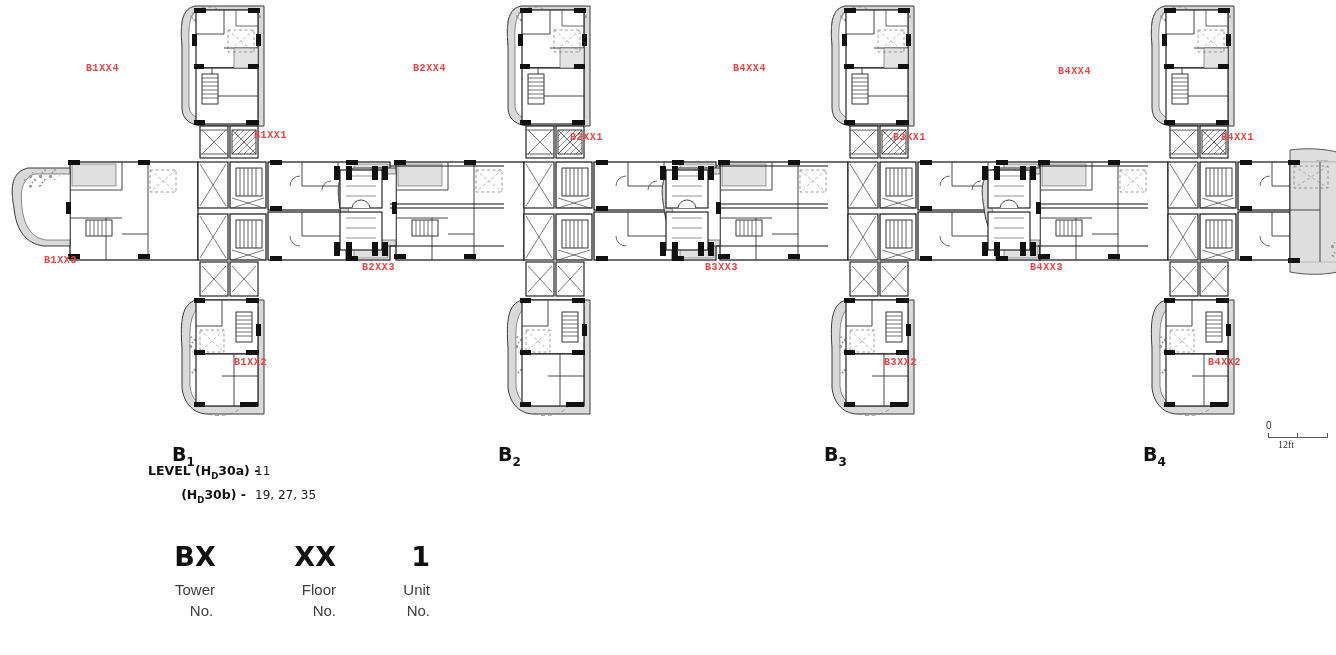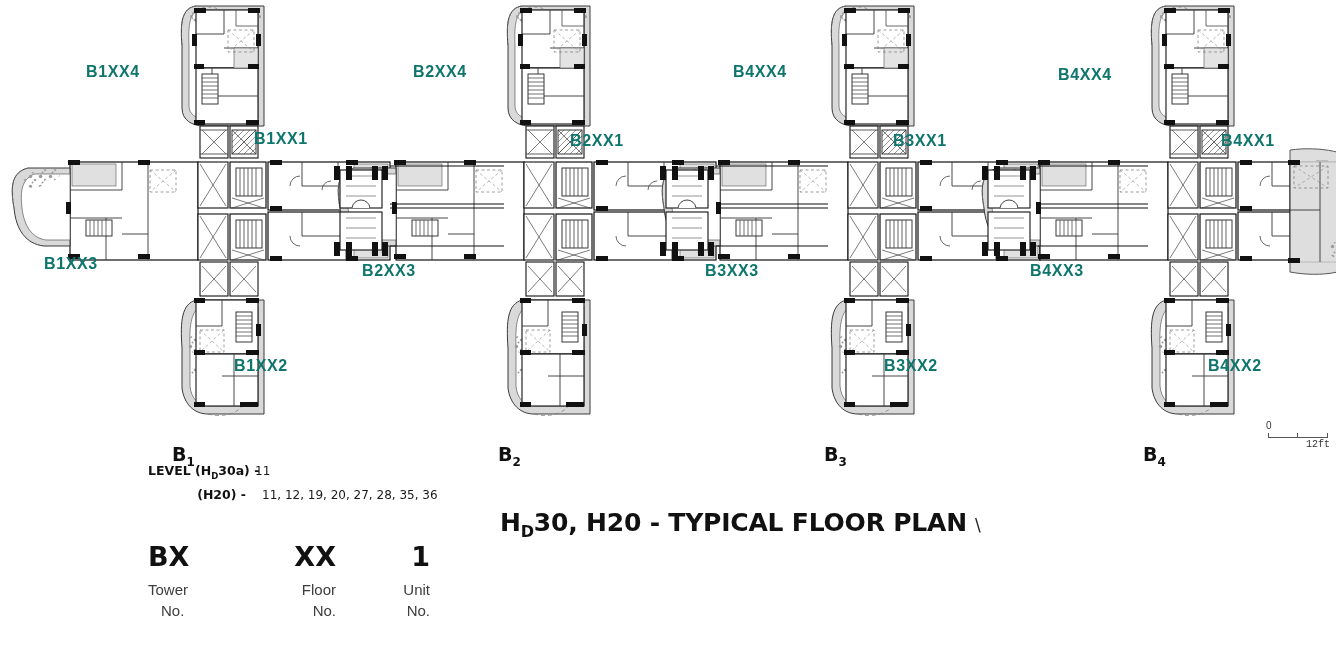--- a/index.html
+++ b/index.html
@@ -12,25 +12,25 @@
     overflow:hidden;
   }
   #sheet{position:absolute;inset:0;}
 
   
   .plan-svg{position:absolute;left:0;top:0;width:1336px;height:440px;}
 
   
   .unit-label{
     position:absolute;
-    font-family:Liberation Sans, sans-serif;
-    font-size:16px;
+    font-family:Liberation Mono, monospace;
+    font-size:10px;
     font-weight:700;
     letter-spacing:.6px;
-    color:#0f766e;
+    color:#ef4444;
     white-space:nowrap;
   }
   .tower-label{
     position:absolute;
     font-family:"DejaVu Sans", sans-serif;
     font-size:19px;
     font-weight:700;
     color:#111;
     white-space:nowrap;
   }
@@ -58,21 +58,21 @@
   .r3 .legend-vals{margin-left:16px;}
 
   
   #key-block{position:absolute;left:148px;top:543px;}
   #key-title{
     font-family:"Liberation Sans", sans-serif;
     font-size:15px;font-weight:400;color:#4a4a4a;letter-spacing:.5px;
     margin-bottom:9px;
   }
   .key-cols{display:flex;}
-  .key-col{width:94px;text-align:left;}
+  .key-col{width:94px;text-align:center;}
   .key-col.c2{text-align:right;}
   .key-code{
     font-family:"DejaVu Sans", sans-serif;
     font-size:27px;font-weight:700;color:#111;line-height:1.05;
     margin-bottom:9px;
   }
   .key-desc{
     font-family:"Liberation Sans", sans-serif;
     font-size:15px;font-weight:400;color:#3d3d3d;line-height:1.35;
   }
@@ -92,22 +92,22 @@
   #scale{position:absolute;left:1266px;top:420px;width:64px;}
   #scale-zero{
     font-family:"Liberation Sans", sans-serif;
     font-size:10px;color:#333;position:absolute;left:0;top:0;
   }
   #scale-line{position:absolute;left:2px;top:17px;width:60px;height:1px;background:#555;}
   #scale-tick-l{position:absolute;left:2px;top:13px;width:1px;height:5px;background:#555;}
   #scale-tick-m{position:absolute;left:31px;top:13px;width:1px;height:5px;background:#555;}
   #scale-tick-r{position:absolute;left:61px;top:13px;width:1px;height:5px;background:#555;}
   #scale-caption{
-    font-family:Liberation Mono, monospace;
-    font-size:10px;color:#333;position:absolute;left:40px;top:19px;white-space:nowrap;
+    font-family:Liberation Serif, serif;
+    font-size:10px;color:#333;position:absolute;left:12px;top:19px;white-space:nowrap;
   }
 </style>
 </head>
 <body>
 
 <div id="sheet">
 
   <svg class="plan-svg" viewBox="0 0 1336 440">
     <defs>
 
@@ -375,44 +375,43 @@
   <div class="tower-label" style="left:172px;top:443px"><span>B</span><sub>1</sub></div>
   <div class="tower-label" style="left:498px;top:443px"><span>B</span><sub>2</sub></div>
   <div class="tower-label" style="left:824px;top:443px"><span>B</span><sub>3</sub></div>
   <div class="tower-label" style="left:1143px;top:443px"><span>B</span><sub>4</sub></div>
 
   <div id="legend">
     <div class="legend-row r1">
       <div class="legend-term"><span>LEVEL (H</span><sub>D</sub><span>30a) -</span></div>
       <div class="legend-vals">11</div>
     </div>
-    <div class="legend-row r3">
-      <div class="legend-term"><span>(H20) -</span></div>
-      <div class="legend-vals">11, 12, 19, 20, 27, 28, 35, 36</div>
+    <div class="legend-row r2">
+      <div class="legend-term"><span>(H</span><sub>D</sub><span>30b) -</span></div>
+      <div class="legend-vals">19, 27, 35</div>
     </div>
   </div>
 
   <div id="key-block">
     <div class="key-cols">
       <div class="key-col">
         <div class="key-code">BX</div>
         <div class="key-desc"><span>Tower</span><span class="l2">No.</span></div>
       </div>
       <div class="key-col c2">
         <div class="key-code">XX</div>
         <div class="key-desc"><span>Floor</span><span class="l2">No.</span></div>
       </div>
       <div class="key-col c2">
         <div class="key-code">1</div>
         <div class="key-desc"><span>Unit</span><span class="l2">No.</span></div>
       </div>
     </div>
   </div>
 
-  <div id="main-title"><span>H</span><sub>D</sub><span>30, H20 - TYPICAL FLOOR PLAN</span><span id="title-tail">\</span></div>
 
   <div id="scale">
     <div id="scale-zero">0</div>
     <div id="scale-tick-l"></div>
     <div id="scale-tick-m"></div>
     <div id="scale-tick-r"></div>
     <div id="scale-line"></div>
     <div id="scale-caption">12ft</div>
   </div>
 

